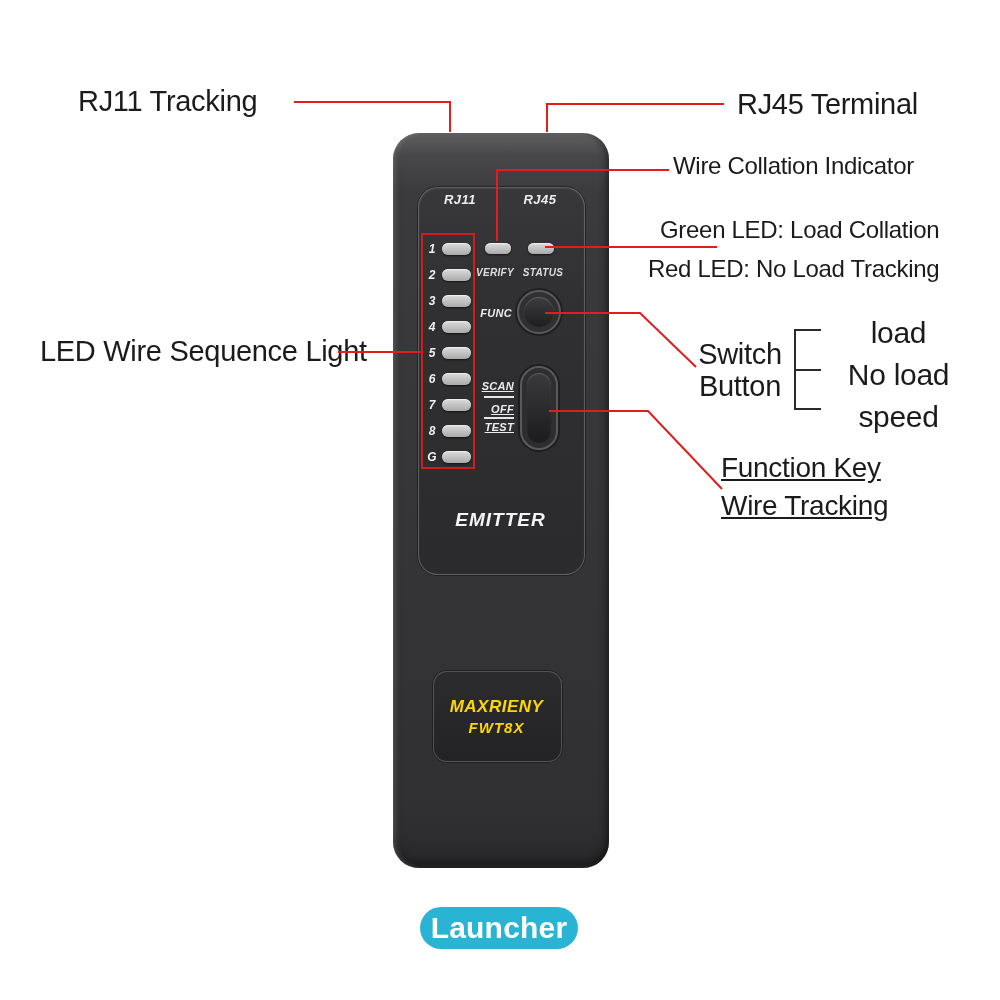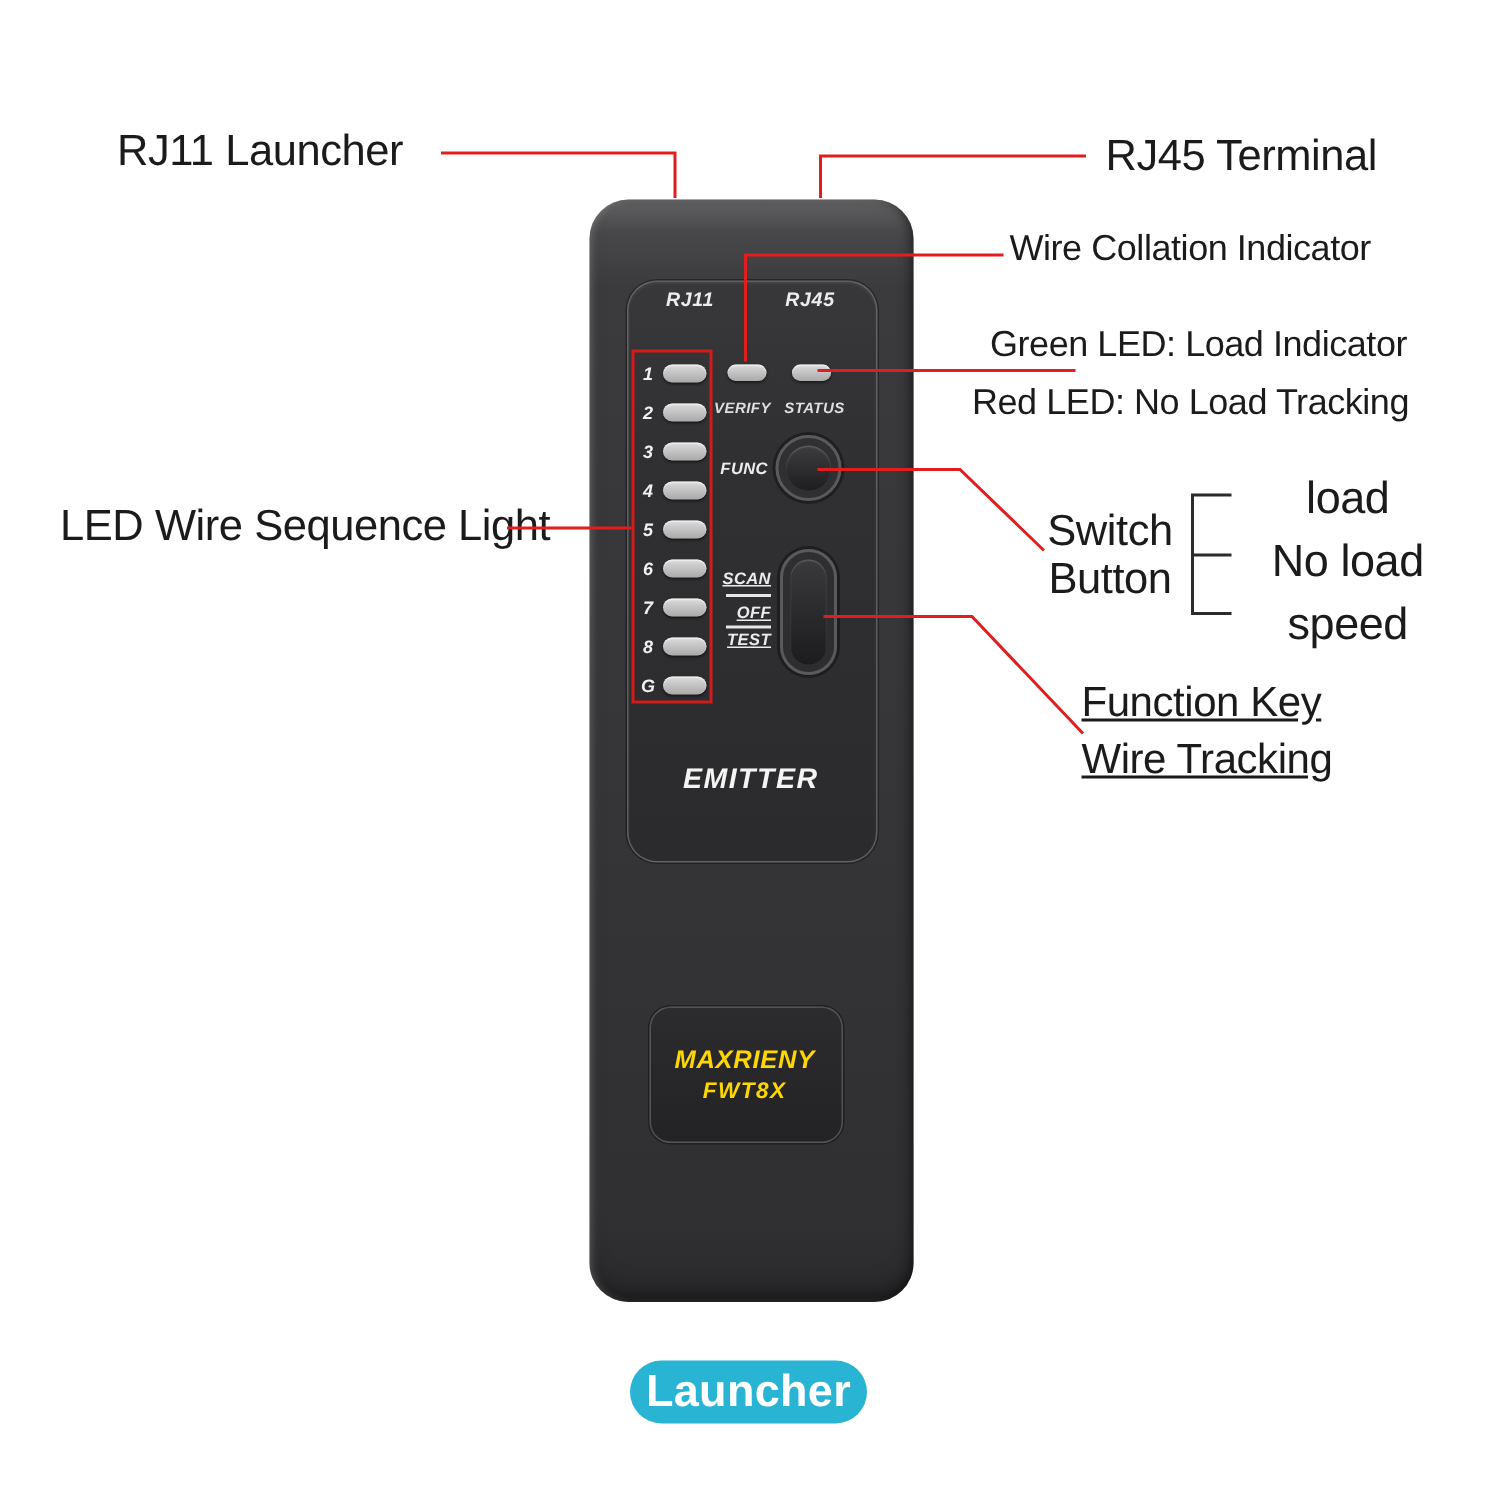--- a/index.html
+++ b/index.html
@@ -154,24 +154,24 @@
     <path d="M294,102 H450 V132" fill="none" stroke="#e11d1d" stroke-width="2"></path>
     <path d="M724,104 H547 V132" fill="none" stroke="#e11d1d" stroke-width="2"></path>
     <path d="M669,170 H497 V241" fill="none" stroke="#e11d1d" stroke-width="2"></path>
     <path d="M545,247 H717" fill="none" stroke="#e11d1d" stroke-width="2"></path>
     <path d="M338,352 H421" fill="none" stroke="#e11d1d" stroke-width="2"></path>
     <path d="M545,313 H640 L696,367" fill="none" stroke="#e11d1d" stroke-width="2"></path>
     <path d="M549,411 H648 L722,489" fill="none" stroke="#e11d1d" stroke-width="2"></path>
     <path d="M821,330 H795 V409 H821 M795,370 H821" fill="none" stroke="#2b2b2b" stroke-width="2"></path>
   </svg>
 
-  <div class="ann lbl-rj11">RJ11 Launcher</div>
+  <div class="ann lbl-rj11">RJ11 Tracking</div>
   <div class="ann lbl-rj45">RJ45 Terminal</div>
   <div class="ann lbl-collation">Wire Collation Indicator</div>
-  <div class="ann lbl-green">Green LED: Load Indicator</div>
+  <div class="ann lbl-green">Green LED: Load Collation</div>
   <div class="ann lbl-red">Red LED: No Load Tracking</div>
   <div class="ann lbl-ledseq">LED Wire Sequence Light</div>
   <div class="ann lbl-switch">
     <div>Switch</div>
     <div>Button</div>
   </div>
   <div class="ann opts">
     <div>load</div>
     <div>No load</div>
     <div>speed</div>

